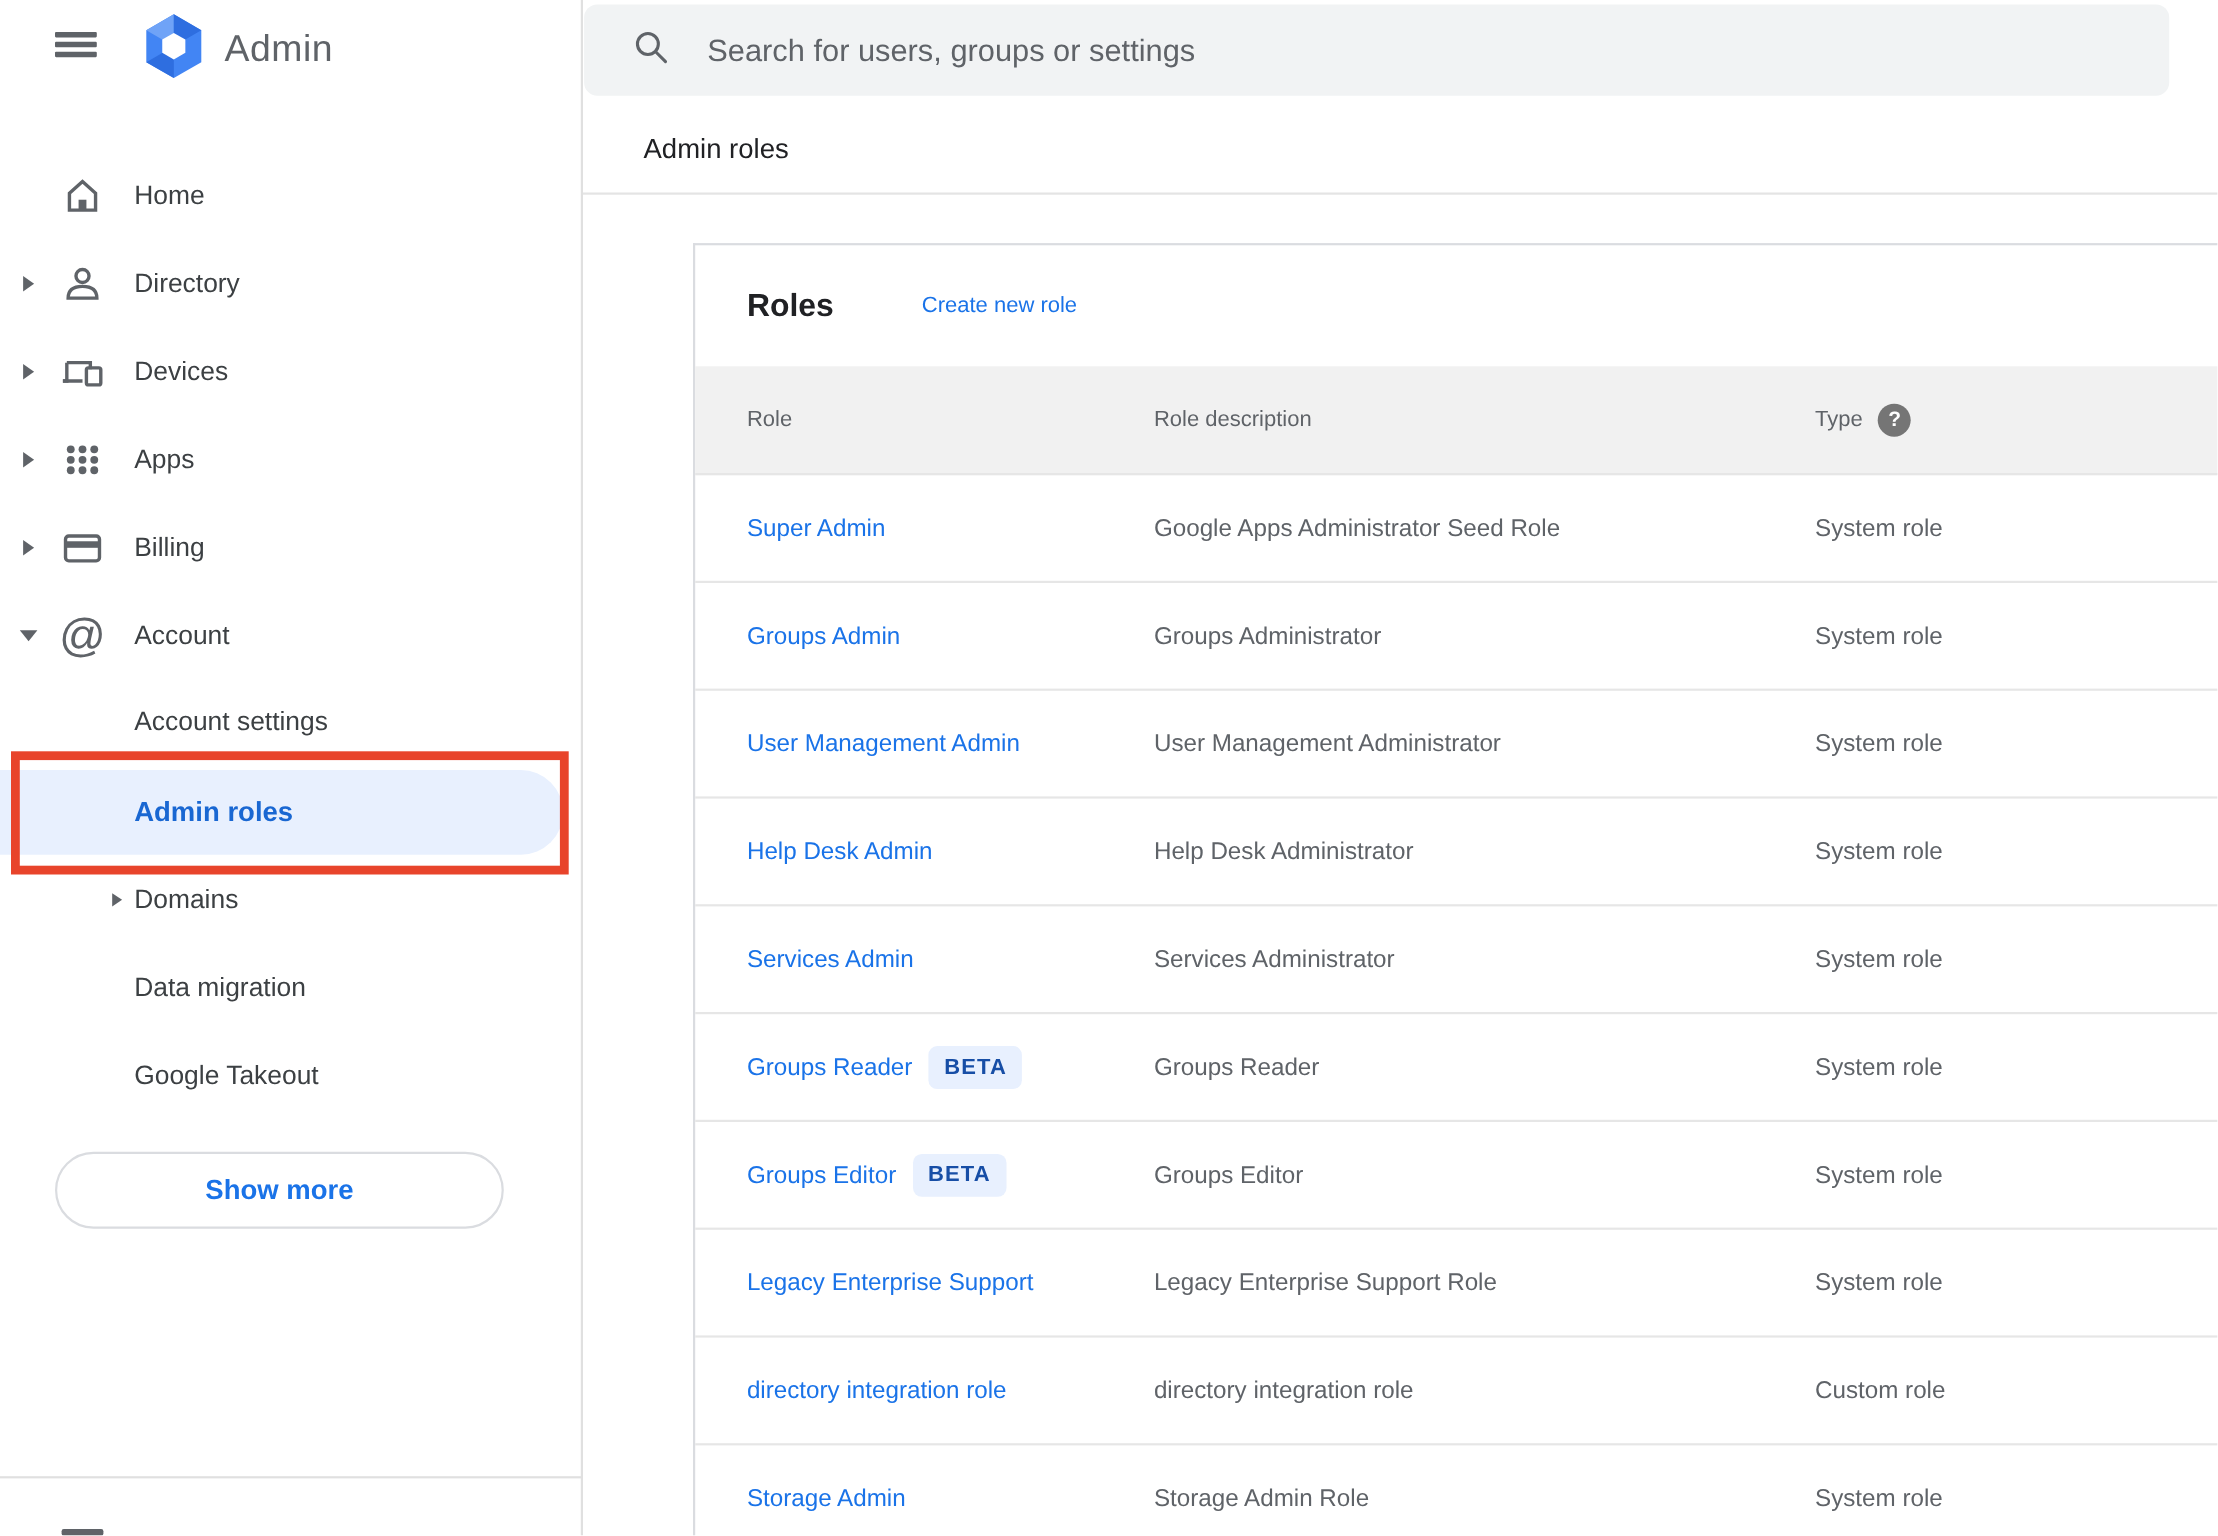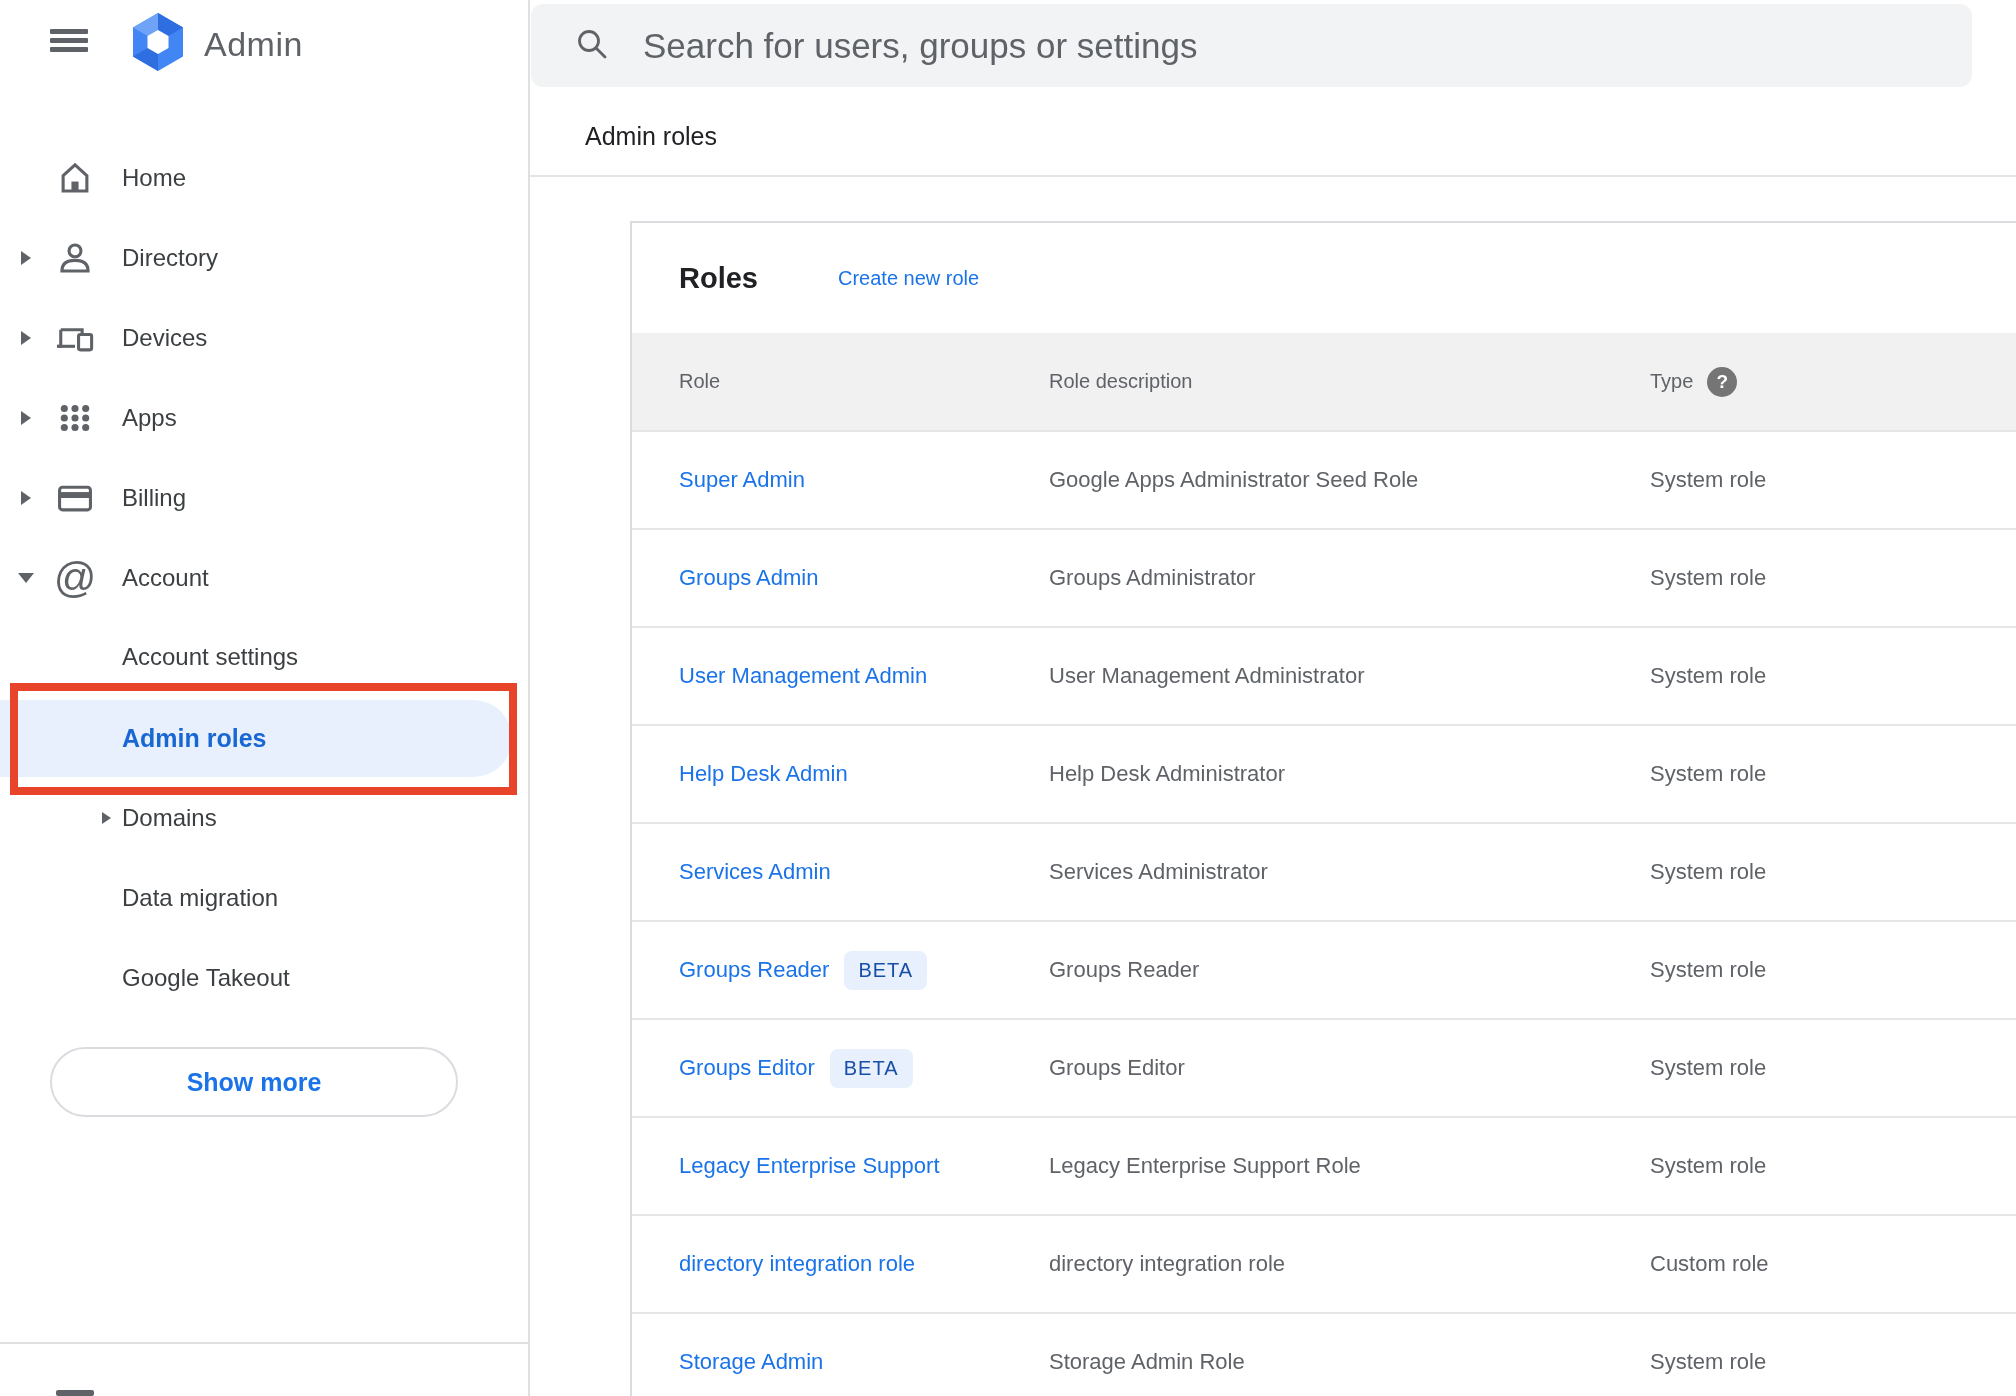--- a/index.html
+++ b/index.html
@@ -70,21 +70,21 @@
   .bottom-icon-fragment{position:absolute;left:56px;top:1390px;width:38px;height:6px;background:var(--text-gray);border-radius:2px;}
   
   .search-bar{
     position:absolute;left:531px;top:4px;width:1441px;height:83px;
     background:var(--search-bg);border-radius:12px;
     display:flex;align-items:center;padding-left:44px;
   }
   .search-bar svg{flex:0 0 auto;}
   .search-input{
     border:none;outline:none;background:transparent;
-    margin-left:34px;font-size:35px;color:var(--text-dark);width:1200px;
+    margin-left:34px;font-size:28px;color:var(--text-dark);width:1200px;
     font-family:"Liberation Sans","DejaVu Sans",sans-serif;
   }
   .search-input::placeholder{color:var(--text-gray);opacity:1;}
   
   .breadcrumb{position:absolute;left:585px;top:122px;font-size:25px;color:var(--text-dark);}
   .breadcrumb-divider{position:absolute;left:530px;top:175px;width:1486px;height:2px;background:#e4e4e4;}
   
   .card{
     position:absolute;left:630px;top:221px;width:1386px;height:1175px;
     background:#fff;border-left:2px solid var(--card-border);border-top:2px solid var(--card-border);
@@ -105,21 +105,21 @@
     display:flex;align-items:center;justify-content:center;
     font-size:19px;font-weight:bold;cursor:pointer;
   }
   .table-row{
     height:98px;border-bottom:2px solid var(--row-divider);
     display:flex;align-items:center;padding-left:47px;font-size:22px;
   }
   .role-link{color:var(--link-blue);cursor:pointer;text-decoration:none;white-space:nowrap;}
   .beta-badge{
     margin-left:15px;background:var(--badge-bg);color:var(--badge-blue);
-    font-size:20px;font-weight:normal;letter-spacing:1px;
+    font-size:20px;font-weight:bold;letter-spacing:1px;
     padding:8px 14px;border-radius:8px;
   }
   .desc-text,.type-text{color:var(--text-gray);white-space:nowrap;}
 </style>
 </head>
 <body>
 
 <div class="sidebar">
 
   <div class="hamburger">

